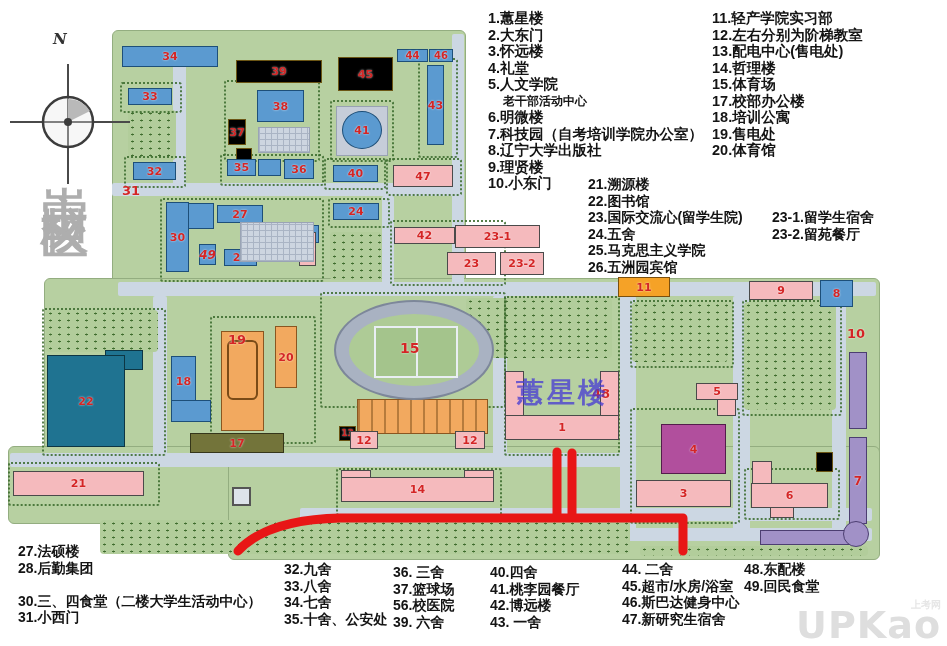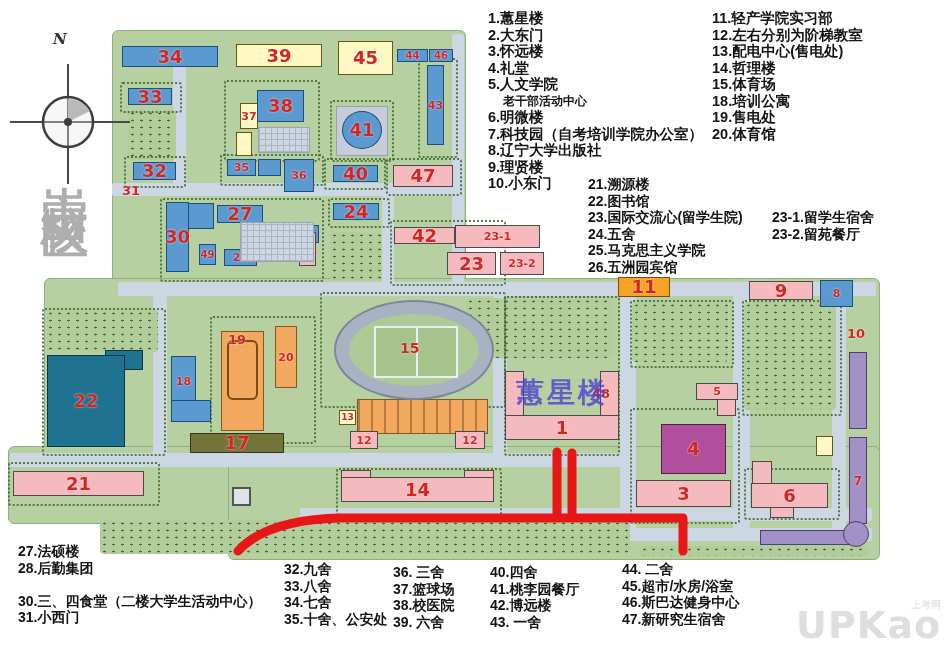--- a/index.html
+++ b/index.html
@@ -7,27 +7,27 @@
         font-family:"Liberation Sans","DejaVu Sans",sans-serif;}
   
   #map-layer{position:absolute;inset:0;}
   .map-base{position:absolute;background:#b7d0a1;border:1px solid #93ad80;border-radius:6px;}
   .map-road{position:absolute;background:#ccd7e3;border-radius:2px;}
   .map-park{position:absolute;background-color:#b2cd9b;
             background-image:radial-gradient(#3f6d2e 1px, rgba(0,0,0,0) 1.5px);
             background-size:9px 7px;border-radius:4px;}
   .map-block{position:absolute;border:2px dotted #3a6b2c;opacity:.85;border-radius:3px;}
   .bld{position:absolute;box-sizing:border-box;display:flex;align-items:center;justify-content:center;}
-  .num{color:#d42525;font-weight:800;font-size:18px;line-height:1;
+  .num{color:#d42525;font-weight:800;font-size:11px;line-height:1;
        font-family:"DejaVu Sans",sans-serif;text-shadow:0 0 2px rgba(255,255,255,.85);}
   .map-num{position:absolute;color:#d42525;font-weight:800;font-size:13px;
            font-family:"DejaVu Sans",sans-serif;text-shadow:0 0 2px rgba(255,255,255,.85);z-index:30;}
   .c-blue{background:#5b9ad0;border:1.5px solid #1d4f79;}
   .c-teal{background:#1f7391;border:1.5px solid #0d3644;}
-  .c-yellow{background:#fef9c3;border:1.5px solid #6b5514;}
+  .c-yellow{background:#000000;border:1.5px solid #6b5514;margin-top:16px;}
   .c-orange{background:#f2a95f;border:1.5px solid #8a5620;}
   .c-orange2{background:#f5a227;border:1.5px solid #7a4f0e;}
   .c-pink{background:#f5babd;border:1.5px solid #4a4a4a;}
   .c-magenta{background:#b14f9d;border:1.5px solid #541d4b;}
   .c-olive{background:#73743a;border:1.5px solid #35361a;}
   .c-purple{background:#a191c7;border:1.5px solid #4c3e71;}
   .c-gray{background:#c6cdd9;border:1px solid #98a2b2;}
   .c-court{background:#cdd5e0;border:1px solid #9aa4b5;
            background-image:repeating-linear-gradient(90deg,#aab4c4 0 1px,rgba(0,0,0,0) 1px 6px),
                             repeating-linear-gradient(0deg,#aab4c4 0 1px,rgba(0,0,0,0) 1px 6px);}
@@ -127,33 +127,33 @@
       </div>
       <div class="bld c-blue" style="left: 397px; top: 49px; width: 31px; height: 13px;">
         <span class="num" style="font-size: 10px;">44</span>
       </div>
       <div class="bld c-blue" style="left: 429px; top: 49px; width: 24px; height: 13px;">
         <span class="num" style="font-size: 10px;">46</span>
       </div>
       <div class="bld c-blue" style="left: 128px; top: 88px; width: 44px; height: 17px;">
         <span class="num">33</span>
       </div>
-      <div class="bld c-yellow" style="left: 240px; top: 103px; width: 18px; height: 26px;">
+      <div class="bld c-yellow" style="left: 228px; top: 103px; width: 18px; height: 26px;">
         <span class="num" style="font-size: 11px;">37</span>
       </div>
       <div class="bld c-blue" style="left: 257px; top: 90px; width: 47px; height: 32px;">
         <span class="num">38</span>
       </div>
       <div class="bld c-yellow" style="left: 236px; top: 132px; width: 16px; height: 24px;"></div>
       <div class="bld c-court" style="left: 258px; top: 127px; width: 52px; height: 26px;"></div>
       <div class="bld c-blue" style="left: 227px; top: 159px; width: 29px; height: 17px;">
         <span class="num" style="font-size: 11px;">35</span>
       </div>
       <div class="bld c-blue" style="left: 258px; top: 159px; width: 23px; height: 17px;"></div>
-      <div class="bld c-blue" style="left: 284px; top: 159px; width: 30px; height: 33px;">
+      <div class="bld c-blue" style="left: 284px; top: 159px; width: 30px; height: 20px;">
         <span class="num" style="font-size: 11px;">36</span>
       </div>
       <div class="bld c-blue" style="left: 133px; top: 162px; width: 43px; height: 18px;">
         <span class="num">32</span>
       </div>
       <div class="bld c-gray" style="left: 336px; top: 106px; width: 52px; height: 50px;"></div>
       <div class="bld c-blue" style="left: 342px; top: 111px; width: 40px; height: 38px; border-radius: 50%;">
         <span class="num">41</span>
       </div>
       <div class="bld c-blue" style="left: 427px; top: 65px; width: 17px; height: 80px;">
@@ -172,21 +172,21 @@
       <div class="bld c-blue" style="left: 217px; top: 205px; width: 46px; height: 18px;">
         <span class="num">27</span>
       </div>
       <div class="bld c-blue" style="left: 272px; top: 204px; width: 47px; height: 18px; margin-top: 21px;">
         <span class="num">25</span>
       </div>
       <div class="bld c-blue" style="left: 333px; top: 203px; width: 46px; height: 17px;">
         <span class="num">24</span>
       </div>
       <div class="bld c-blue" style="left: 199px; top: 244px; width: 17px; height: 21px;">
-        <span class="num" style="font-size: 10px;">49</span>
+        <span class="num" style="font-size: 12px; font-style: italic;">49</span>
       </div>
       <div class="bld c-blue" style="left: 224px; top: 249px; width: 33px; height: 17px;">
         <span class="num" style="font-size: 11px;">28</span>
       </div>
       <div class="bld c-pink" style="left: 299px; top: 232px; width: 17px; height: 34px;">
         <span class="num" style="font-size: 10px;">26</span>
       </div>
       <div class="bld c-court" style="left: 240px; top: 222px; width: 74px; height: 40px;"></div>
       <div class="bld c-pink" style="left: 394px; top: 227px; width: 61px; height: 17px;">
         <span class="num">42</span>
@@ -315,20 +315,21 @@
       <div class="lg-line">8.辽宁大学出版社</div>
       <div class="lg-line">9.理贤楼</div>
       <div class="lg-line">10.小东门</div>
     </div>
   <div class="legend" style="left:712px;top:10px;">
       <div class="lg-line">11.轻产学院实习部</div>
       <div class="lg-line">12.左右分别为阶梯教室</div>
       <div class="lg-line">13.配电中心(售电处)</div>
       <div class="lg-line">14.哲理楼</div>
       <div class="lg-line">15.体育场</div>
+      <div class="lg-line">17.校部办公楼</div>
       <div class="lg-line">18.培训公寓</div>
       <div class="lg-line">19.售电处</div>
       <div class="lg-line">20.体育馆</div>
     </div>
   <div class="legend small" style="left:588px;top:176px;">
       <div class="lg-line">21.溯源楼</div>
       <div class="lg-line">22.图书馆</div>
       <div class="lg-line">23.国际交流心(留学生院)</div>
       <div class="lg-line">24.五舍</div>
       <div class="lg-line">25.马克思主义学院</div>
@@ -347,34 +348,38 @@
     </div>
   <div class="legend small" style="left:284px;top:561px;">
       <div class="lg-line">32.九舍</div>
       <div class="lg-line">33.八舍</div>
       <div class="lg-line">34.七舍</div>
       <div class="lg-line">35.十舍、公安处</div>
     </div>
   <div class="legend small" style="left:393px;top:564px;">
       <div class="lg-line">36. 三舍</div>
       <div class="lg-line">37.篮球场</div>
-      <div class="lg-line">38.校医院</div>
+      <div class="lg-line">56.校医院</div>
       <div class="lg-line">39. 六舍</div>
     </div>
   <div class="legend small" style="left:490px;top:564px;">
       <div class="lg-line">40.四舍</div>
       <div class="lg-line">41.桃李园餐厅</div>
       <div class="lg-line">42.博远楼</div>
       <div class="lg-line">43. 一舍</div>
     </div>
   <div class="legend small" style="left:622px;top:561px;">
       <div class="lg-line">44. 二舍</div>
       <div class="lg-line">45.超市/水房/浴室</div>
       <div class="lg-line">46.斯巴达健身中心</div>
       <div class="lg-line">47.新研究生宿舍</div>
     </div>
+  <div class="legend small" style="left:744px;top:561px;">
+      <div class="lg-line">48.东配楼</div>
+      <div class="lg-line">49.回民食堂</div>
+    </div>
 
   <div class="wm">
     <span class="wm-sub">上考网</span>
     <span class="wm-main">UPKao</span>
   </div>
 
 </div>
 
 </body></html>

